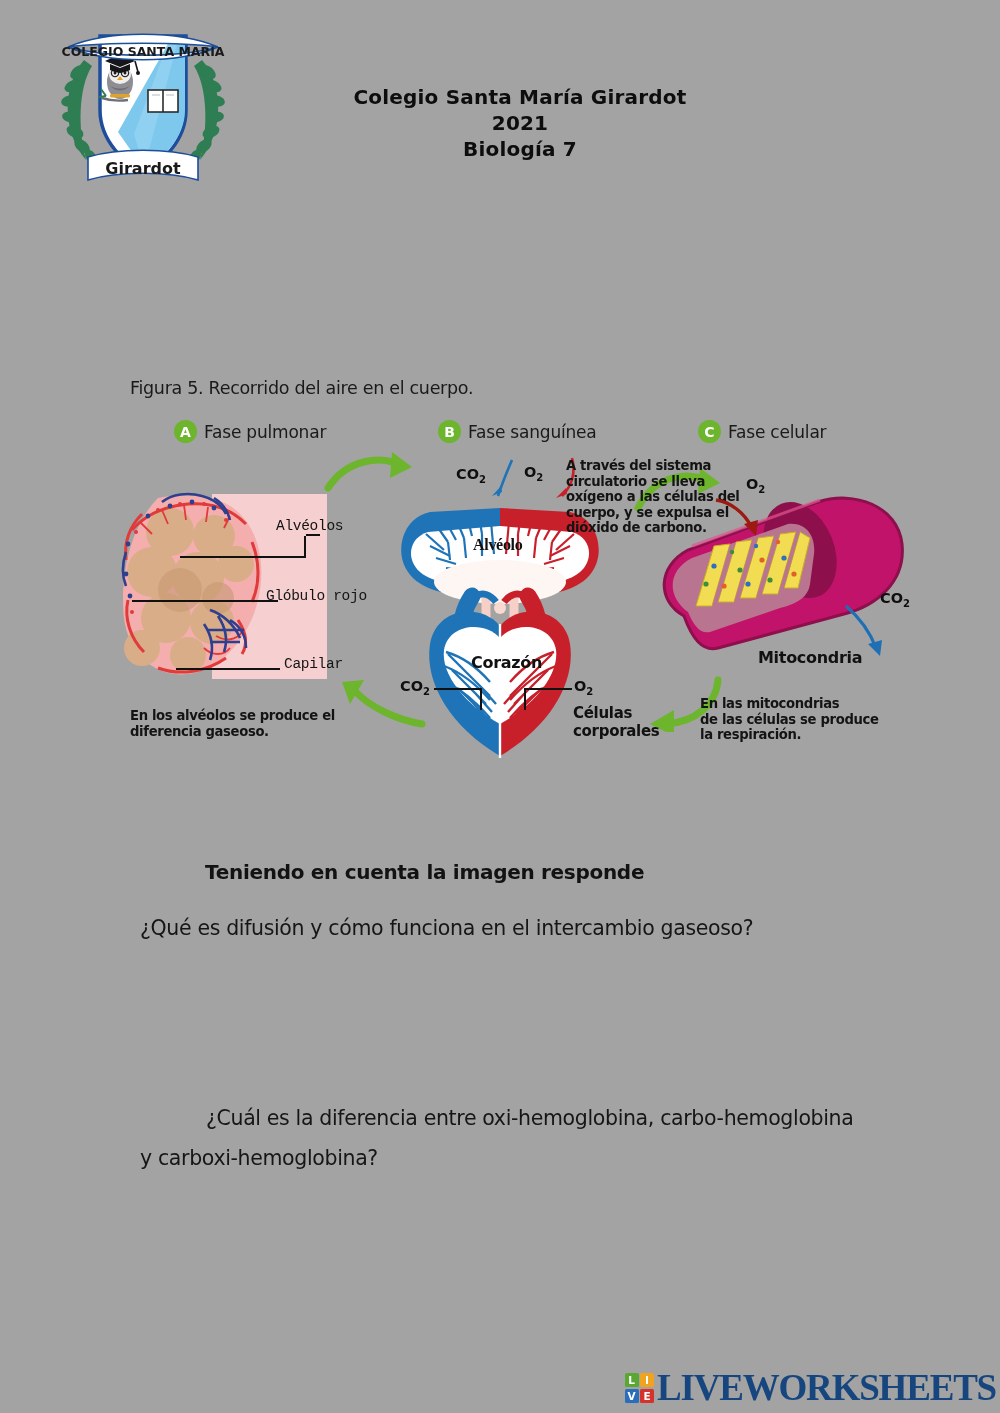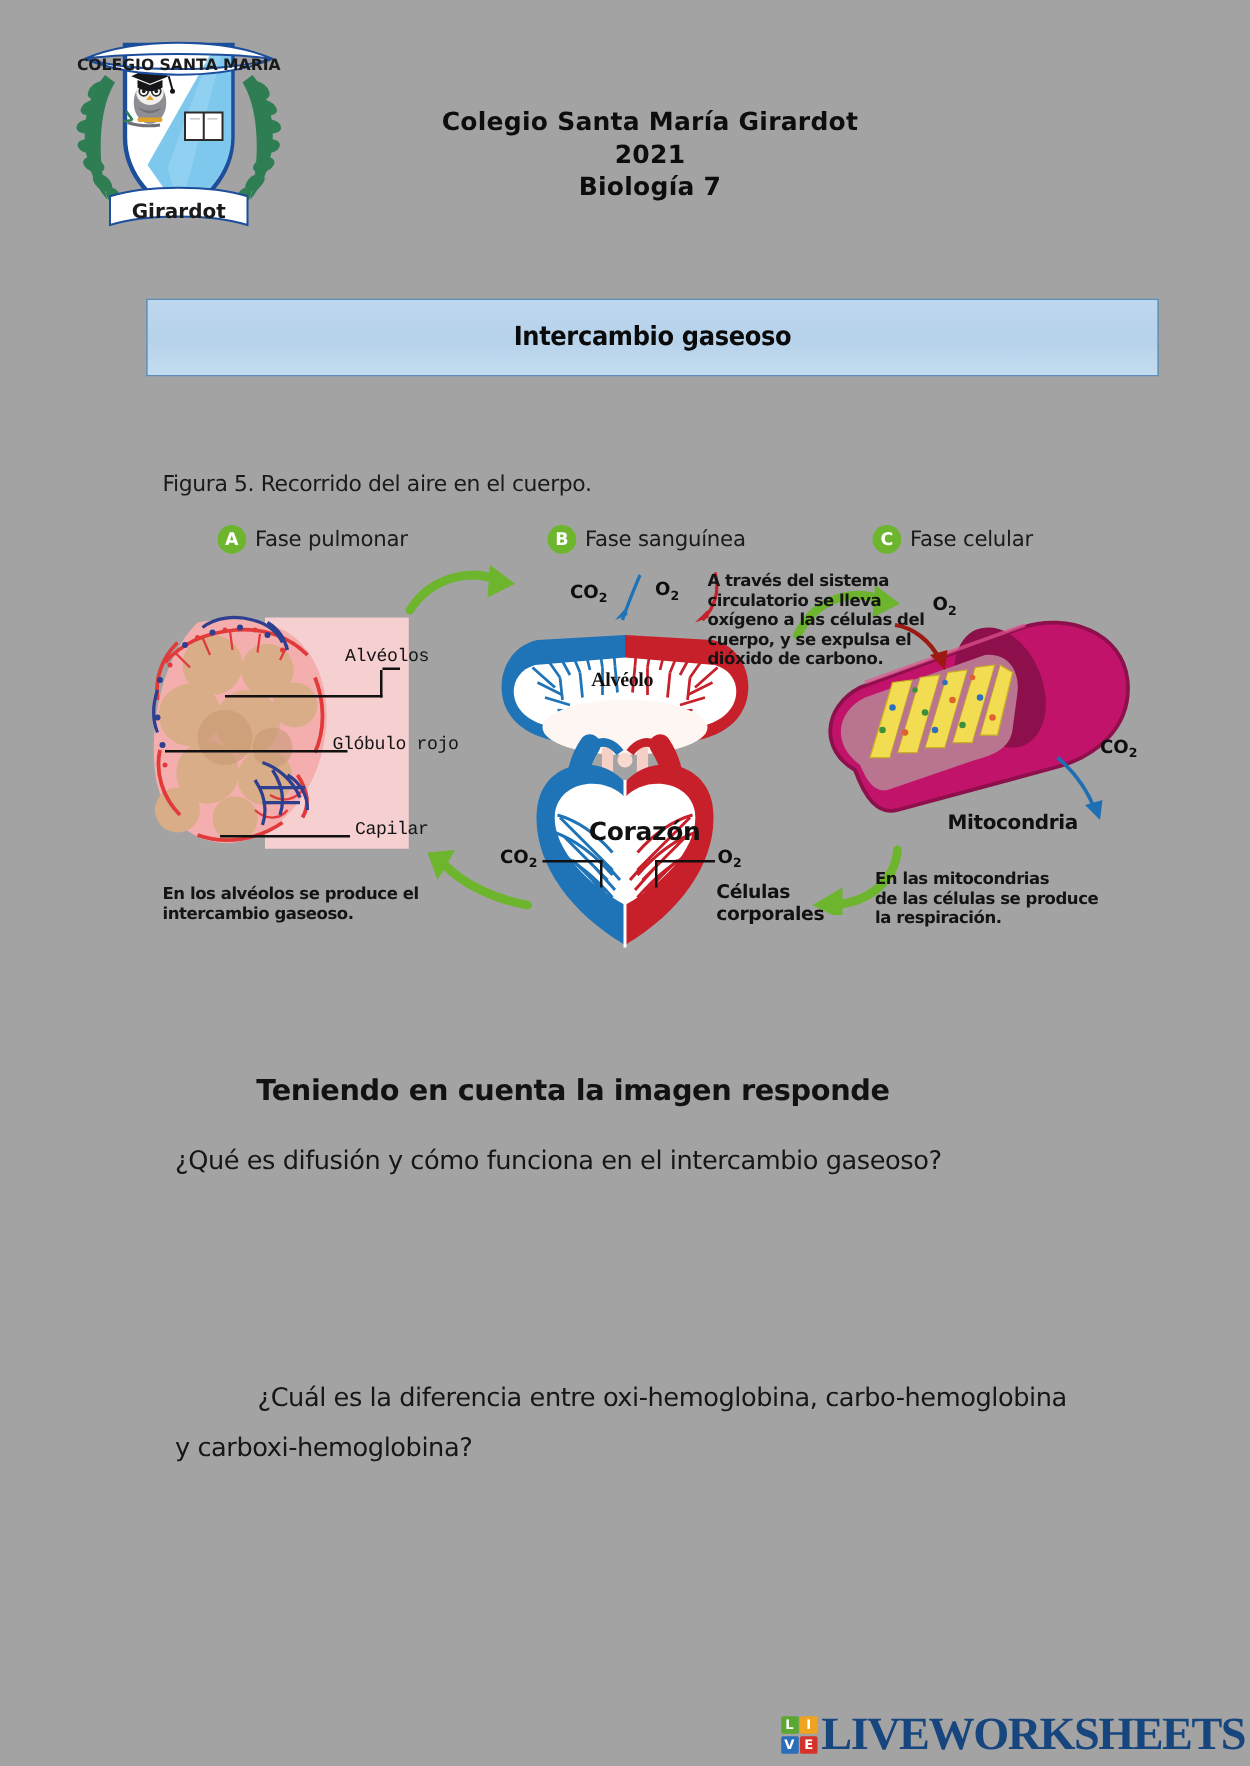--- a/index.html
+++ b/index.html
@@ -162,21 +162,21 @@
 
   .arrow-svg { position: absolute; }
 
   
   #prompt {
     position: absolute;
     left: 205px;
     top: 860px;
     font-family: "DejaVu Sans", sans-serif;
     font-weight: bold;
-    font-size: 23px;
+    font-size: 20px;
     color: #121212;
     letter-spacing: -0.3px;
   }
   .question {
     position: absolute;
     font-family: "DejaVu Sans", sans-serif;
     font-size: 20.5px;
     line-height: 40px;
     color: #161616;
     letter-spacing: -0.35px;
@@ -292,23 +292,20 @@
       <text x="95" y="160" text-anchor="middle" font-family="DejaVu Sans, sans-serif" font-size="16" font-weight="bold" fill="#1a1a1a">Girardot</text>
     </svg>
   </div>
 
   <div id="header-text">
     <div>Colegio Santa María Girardot</div>
     <div>2021</div>
     <div>Biología 7</div>
   </div>
 
-  <div id="title-banner">
-    <span>Intercambio gaseoso</span>
-  </div>
 
   <div id="figure">
 
     <div class="fig-caption-main">Figura 5. Recorrido del aire en el cuerpo.</div>
 
     <div class="phase-head" style="left:56px; top:42px;">
       <div class="badge">A</div>
       <div class="phase-label">Fase pulmonar</div>
     </div>
     <div class="phase-head" style="left:320px; top:42px;">
@@ -390,21 +387,21 @@
     <div class="lbl" style="left:158px; top:140px;">Alvéolos</div>
 
     <div class="leader" style="left:14px;  top:222px; width:146px; height:2px;"></div>
     <div class="lbl" style="left:148px; top:210px;">Glóbulo rojo</div>
 
     <div class="leader" style="left:58px;  top:290px; width:104px; height:2px;"></div>
     <div class="lbl" style="left:166px; top:278px;">Capilar</div>
 
     <div class="blk" style="left:12px; top:330px; width:220px;">
       <div>En los alvéolos se produce el</div>
-      <div>intercambio gaseoso.</div>
+      <div>diferencia gaseoso.</div>
     </div>
 
     <svg class="arrow-svg" style="left:206px; top:72px;" width="96" height="50">
       <path d="M4 38 C22 10 56 4 78 16" stroke="#6cb52d" stroke-width="7" fill="none" stroke-linecap="round"></path>
       <path d="M68 2 L88 17 L66 28 Z" fill="#6cb52d"></path>
     </svg>
 
     <svg class="arrow-svg" style="left:214px; top:300px;" width="96" height="56">
       <path d="M90 46 C66 42 38 30 22 12" stroke="#6cb52d" stroke-width="7" fill="none" stroke-linecap="round"></path>
       <path d="M32 2 L10 4 L18 26 Z" fill="#6cb52d"></path>
@@ -487,21 +484,21 @@
     </svg>
     <div class="gas" style="left:406px; top:86px;">
       <span>O<sub>2</sub></span>
     </div>
     <svg class="arrow-svg" style="left:434px; top:78px;" width="28" height="46">
       <path d="M20 2 C24 16 20 30 10 40" stroke="#c8202b" stroke-width="2.6" fill="none"></path>
       <path d="M4 42 L15 38 L14 32 Z" fill="#c8202b"></path>
     </svg>
 
     <div class="lbl-sm" style="left:355px; top:158px; font-size:16px;font-family:Liberation Serif, serif;">Alvéolo</div>
-    <div class="lbl-sm" style="left:353px; top:275px; font-size:20px;">Corazón</div>
+    <div class="lbl-sm" style="left:353px; top:275px; font-size:16px;">Corazón</div>
 
     <div class="gas" style="left:282px; top:300px;">
       <span>CO<sub>2</sub></span>
     </div>
     <div class="leader" style="left:316px; top:310px; width:48px; height:2px;"></div>
     <div class="leader" style="left:362px; top:310px; width:2px;  height:22px;"></div>
 
     <div class="gas" style="left:456px; top:300px;">
       <span>O<sub>2</sub></span>
     </div>

